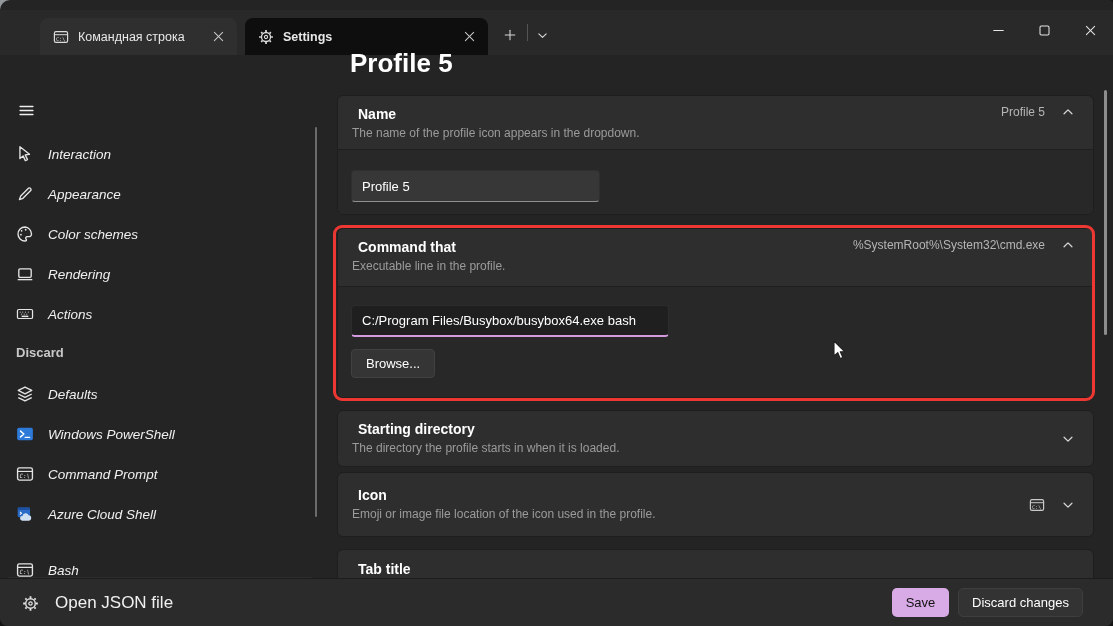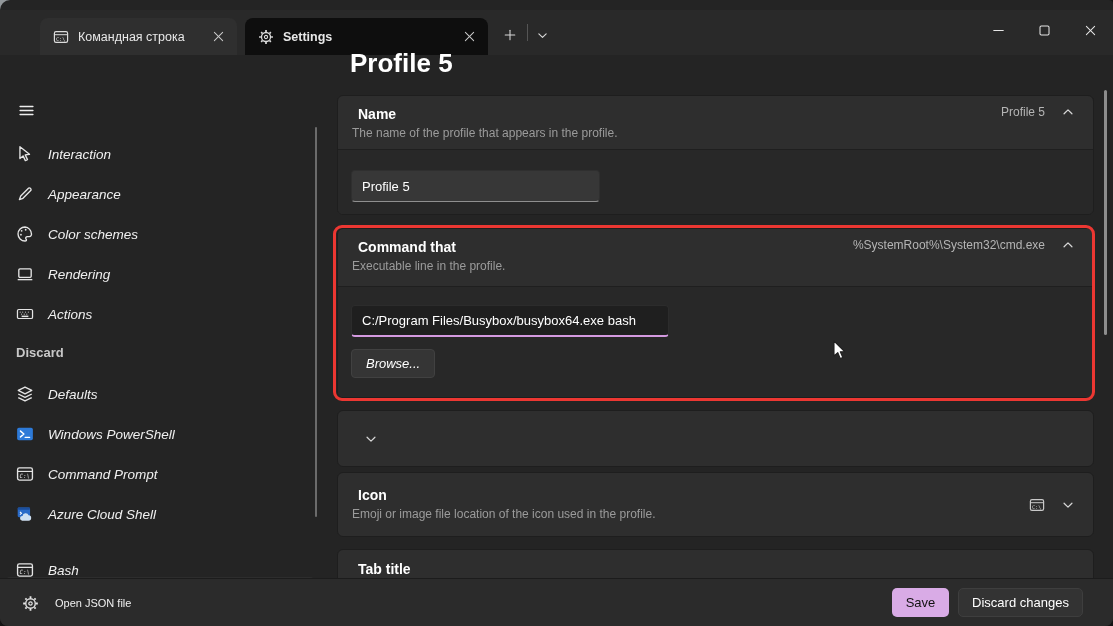--- a/index.html
+++ b/index.html
@@ -44,28 +44,28 @@
   .hd-sub { font-size:12px; color:#9b9b9b; line-height:17px; margin-top:1px; }
   .hd-right { display:flex; align-items:center; gap:16px; margin-left:12px; }
   .hd-value { font-size:12px; color:#b5b5b5; white-space:nowrap; }
   .chev { width:14px; height:14px; color:#d8d8d8; flex:0 0 auto; }
   .card-bd { position:absolute; left:0; right:0; bottom:0; background:#282828; border-top:1px solid #1f1f1f; padding:20px 13px 0 13px; }
   .textbox { display:block; background:#373737; border:1px solid #2f2f2f; border-bottom:1px solid #8f8f8f;
              border-radius:4px; height:32px; padding:0 10px; color:#fff; font-size:13px;
              font-family:"Liberation Sans", sans-serif; outline:none; }
   .textbox.focused { background:#1f1f1f; border-color:#2c2c2c; border-bottom:2px solid var(--accent,#d49ae0); }
   .btn { display:inline-block; background:#353535; border:1px solid #414141; border-radius:4px;
-         color:#fff; font-size:13px; padding:6px 14px; font-family:"Liberation Sans", sans-serif;font-style:italic; }
+         color:#fff; font-size:13px; padding:6px 14px; font-family:"Liberation Sans", sans-serif; }
   .main-scrollbar { position:absolute; left:774px; top:45px; width:3px; height:245px; background:#8d8d8d; border-radius:2px; }
   .highlight-box { position:absolute; left:333px; top:225px; width:762px; height:176px;
                    border:3px solid var(--hl,#ec3732); border-radius:9px; z-index:30; pointer-events:none; }
   
   .footer { position:absolute; left:0; right:0; bottom:0; height:48px; background:#2b2b2b; border-top:1px solid #1c1c1c; }
   .open-json { position:absolute; left:12px; top:7px; height:34px; display:flex; align-items:center; gap:16px;
-               padding:0 10px; border-radius:4px; font-size:11px; color:#f0f0f0; }
+               padding:0 10px; border-radius:4px; font-size:17px; color:#f0f0f0; }
   .open-json .oj-icon { width:17px; height:17px; color:#e6e6e6; }
   .save-btn { position:absolute; right:164px; top:9px; width:57px; height:29px; border:none; border-radius:5px;
               background:var(--save,#d9abe6); color:#121212; font-size:13px; font-family:"Liberation Sans", sans-serif; }
   .discard-btn { position:absolute; right:30px; top:9px; width:125px; height:29px; border:1px solid #3e3e3e; border-radius:5px;
               background:#333333; color:#fff; font-size:13px; font-family:"Liberation Sans", sans-serif; }
   .cursor { position:absolute; left:833px; top:340px; z-index:40; pointer-events:none; }
   svg { display:block; width:100%; height:100%; }
 </style>
 </head>
 <body>
@@ -337,21 +337,21 @@
       <div class="side-scrollbar"></div>
     </div>
 
     <div class="main">
       <div class="page-title">Profile 5</div>
 
       <div class="card" style="top:50px;height:120px">
         <div class="card-hd" style="height:53px">
           <div class="hd-text">
             <div class="hd-title">Name</div>
-            <div class="hd-sub">The name of the profile that appears in the profile.</div>
+            <div class="hd-sub">The name of the profile icon appears in the dropdown.</div>
           </div>
           <div class="hd-right">
             <span class="hd-value">Profile 5</span>
             <span class="chev">
                 <svg viewBox="0 0 16 16">
                   <use href="#i-chev-up"></use>
                 </svg>
               </span>
           </div>
         </div>
@@ -376,20 +376,24 @@
           </div>
         </div>
         <div class="card-bd" style="top:57px;padding-top:18px">
           <input class="textbox focused" style="width: 318px;" value="C:/Program Files/Busybox/busybox64.exe bash">
           <button class="btn" style="margin-top:12px">Browse...</button>
         </div>
       </div>
 
       <div class="card" style="top:365px;height:57px">
         <div class="card-hd centered">
+          <div class="hd-text">
+            <div class="hd-title">Starting directory</div>
+            <div class="hd-sub">The directory the profile starts in when it is loaded.</div>
+          </div>
           <div class="hd-right">
             <span class="chev">
                 <svg viewBox="0 0 16 16">
                   <use href="#i-chev-down"></use>
                 </svg>
               </span>
           </div>
         </div>
       </div>
 

